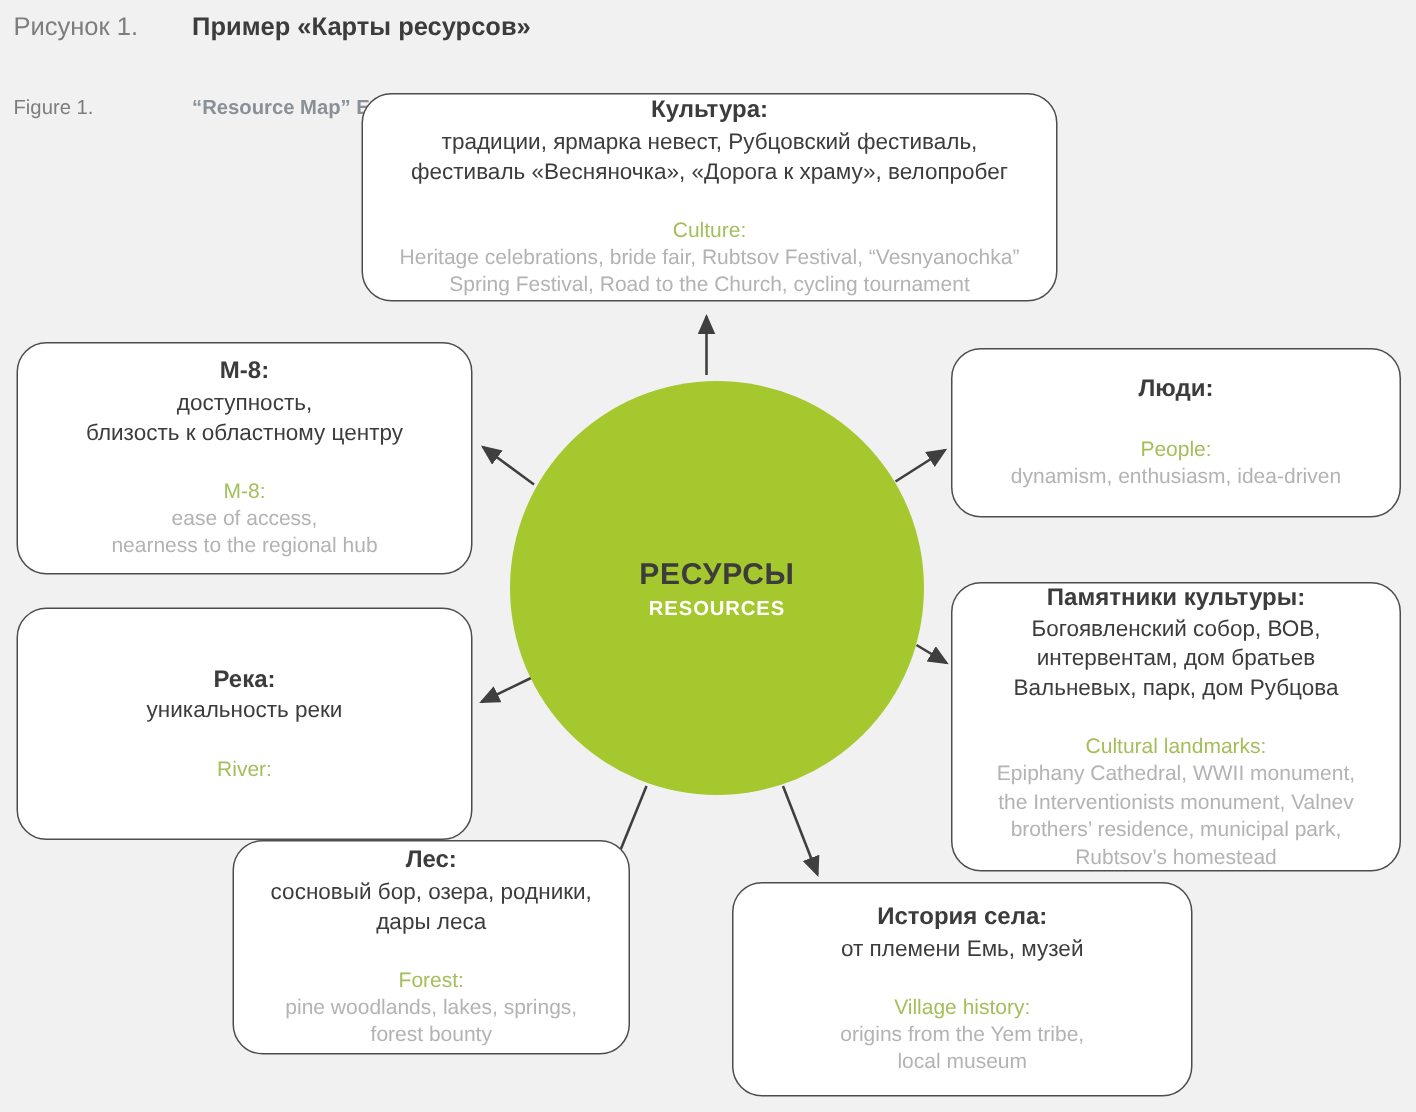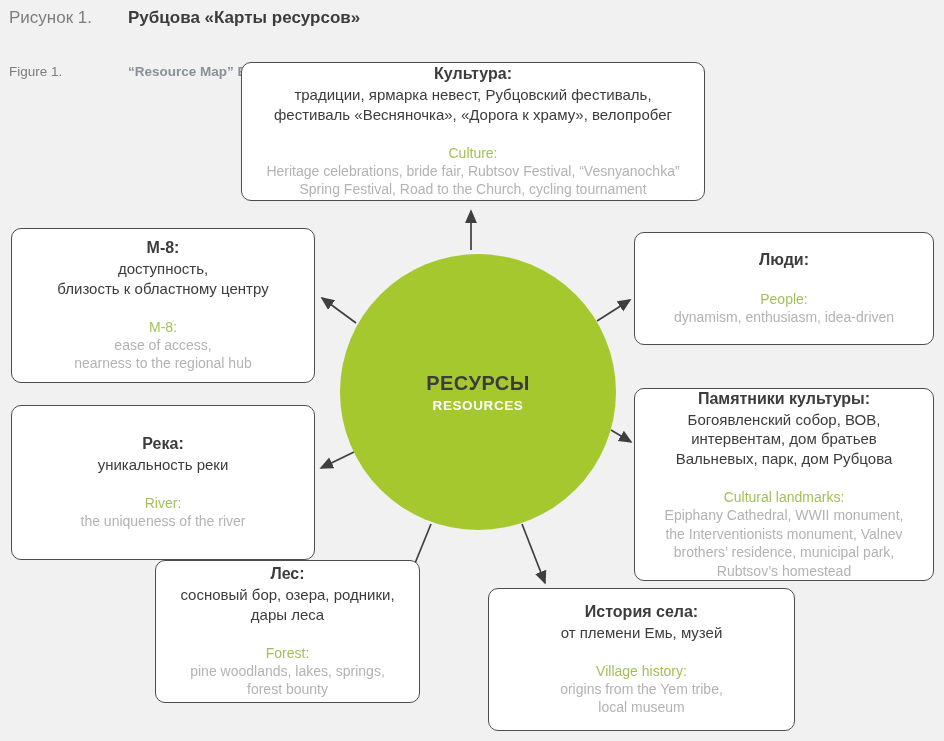--- a/index.html
+++ b/index.html
@@ -34,21 +34,21 @@
     text-align:center;
   }
   .circle .ru { font-weight:bold; font-size:20px; color:var(--text_dark,#3c3c3c); letter-spacing:.5px; }
   .circle .en { font-weight:bold; font-size:13.5px; color:#ffffff; letter-spacing:.6px; margin-top:3px; }
 
   
   .node {
     position:absolute;
     background:#ffffff;
     border:1px solid var(--border,#4d4d4d);
-    border-radius:10px;
+    border-radius:20px;
     display:flex; flex-direction:column; justify-content:center; align-items:center;
     text-align:center;
     padding:10px 12px;
   }
   .t-ru { font-weight:bold; font-size:16px; color:var(--text_dark,#3c3c3c); line-height:1.3; white-space:pre-line; }
   .b-ru { font-size:15px; color:var(--text_dark,#3c3c3c); line-height:1.32; white-space:pre-line; }
   .t-en { font-size:14px; color:var(--accent_green,#a3bf5a); line-height:1.3; margin-top:19px; white-space:pre-line; }
   .b-en { font-size:14px; color:var(--muted_gray,#b3b3b3); line-height:1.32; white-space:pre-line; }
 
   #box-culture   { left:241px; top:62px;  width:464px; height:139px; }
@@ -57,21 +57,21 @@
   #box-landmarks { left:634px; top:388px; width:300px; height:193px; }
   #box-river     { left:11px;  top:405px; width:304px; height:155px; }
   #box-forest    { left:155px; top:560px; width:265px; height:143px; }
   #box-history   { left:488px; top:588px; width:307px; height:143px; }
 </style>
 </head>
 <body>
 
 <div class="figure-caption">
   <span class="cap-label-ru">Рисунок 1.</span>
-  <span class="cap-title-ru">Рубцова «Карты ресурсов»</span>
+  <span class="cap-title-ru">Пример «Карты ресурсов»</span>
   <span class="cap-label-en">Figure 1.</span>
   <span class="cap-title-en">“Resource Map” Example</span>
 </div>
 
 <svg class="arrows" width="944" height="741" viewBox="0 0 944 741">
   <defs>
     <marker id="ah" markerWidth="9" markerHeight="8" refX="7" refY="3.5" orient="auto">
       <path d="M0,0 L8,3.5 L0,7 Z" fill="#3f3f3f"></path>
     </marker>
   </defs>
@@ -124,21 +124,20 @@
   <div class="b-en">Epiphany Cathedral, WWII monument,
 the Interventionists monument, Valnev
 brothers’ residence, municipal park,
 Rubtsov’s homestead</div>
 </div>
 
 <div class="node" id="box-river">
   <div class="t-ru">Река:</div>
   <div class="b-ru">уникальность реки</div>
   <div class="t-en">River:</div>
-  <div class="b-en">the uniqueness of the river</div>
 </div>
 
 <div class="node" id="box-forest">
   <div class="t-ru">Лес:</div>
   <div class="b-ru">сосновый бор, озера, родники,
 дары леса</div>
   <div class="t-en">Forest:</div>
   <div class="b-en">pine woodlands, lakes, springs,
 forest bounty</div>
 </div>

